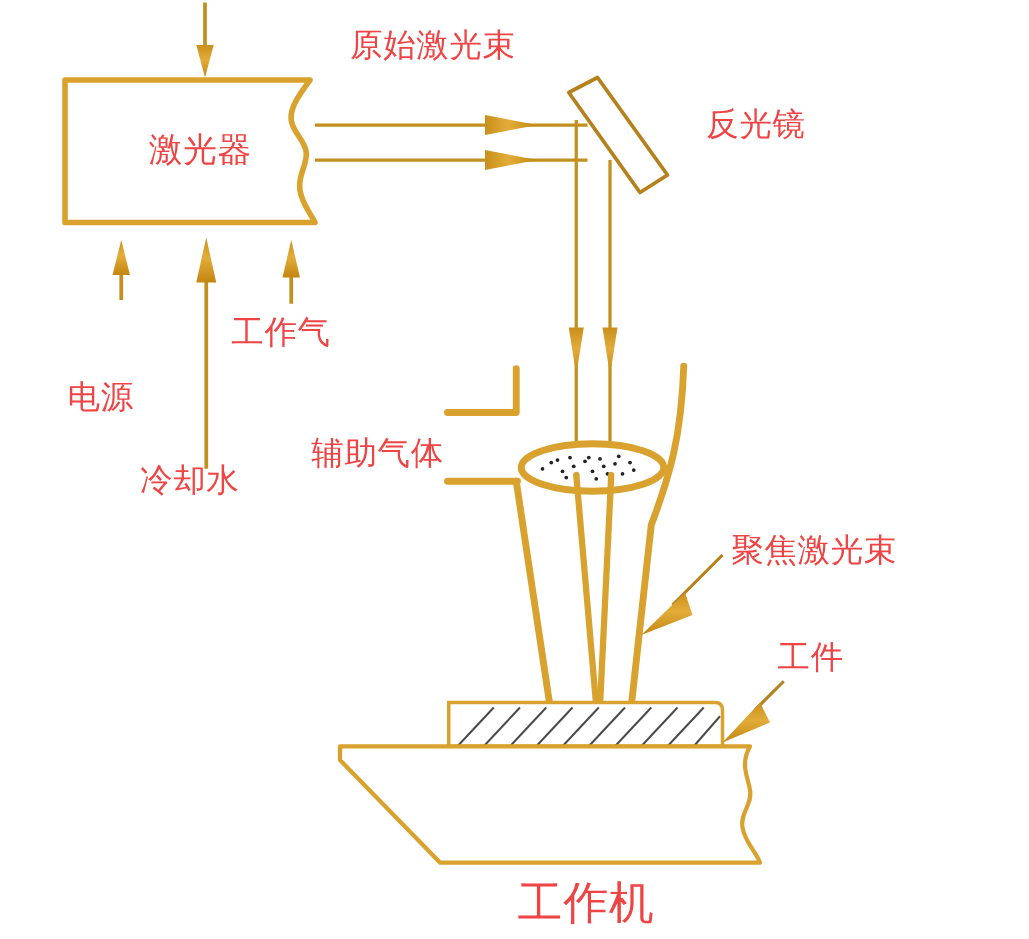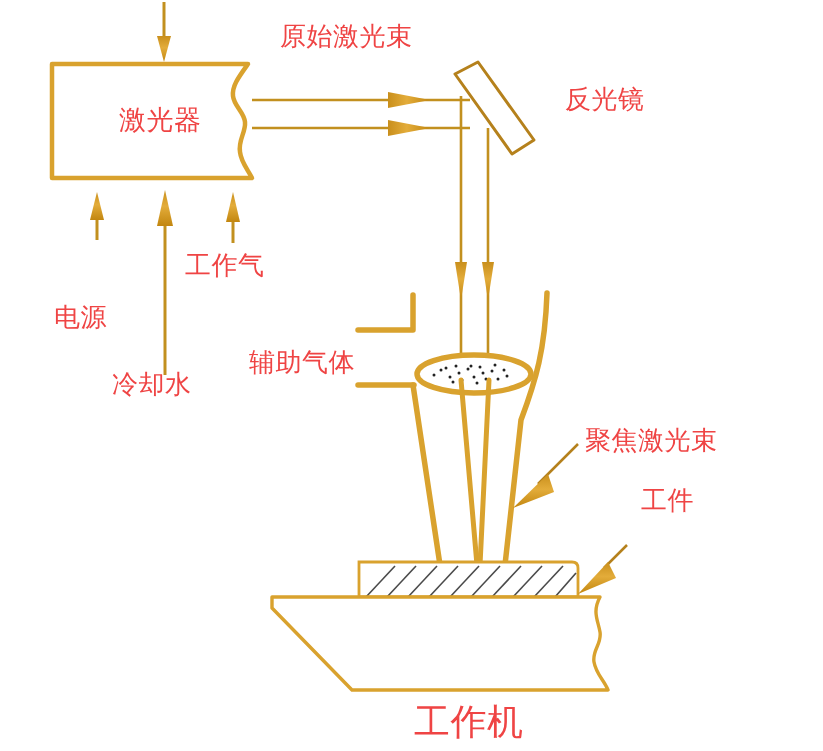--- a/index.html
+++ b/index.html
@@ -197,17 +197,17 @@
   <div class="label lbl-main" style="left:54px; top:265px;margin-top:40px;">电源</div>
 
   <div class="label lbl-main" style="left:185px; top:253px;">工作气</div>
 
   <div class="label lbl-main" style="left:112px; top:372px;">冷却水</div>
 
   <div class="label lbl-main" style="left:585px; top:428px;">聚焦激光束</div>
 
   <div class="label lbl-main" style="left:249px; top:350px;">辅助气体</div>
 
-  <div class="label lbl-main" style="left:622px; top:488px;margin-left:19px;">工件</div>
+  <div class="label lbl-main" style="left:622px; top:513px;">工件</div>
 
   <div class="label lbl-title" style="left:414px; top:704px;">工作机</div>
 
 </div>
 
 </body></html>

